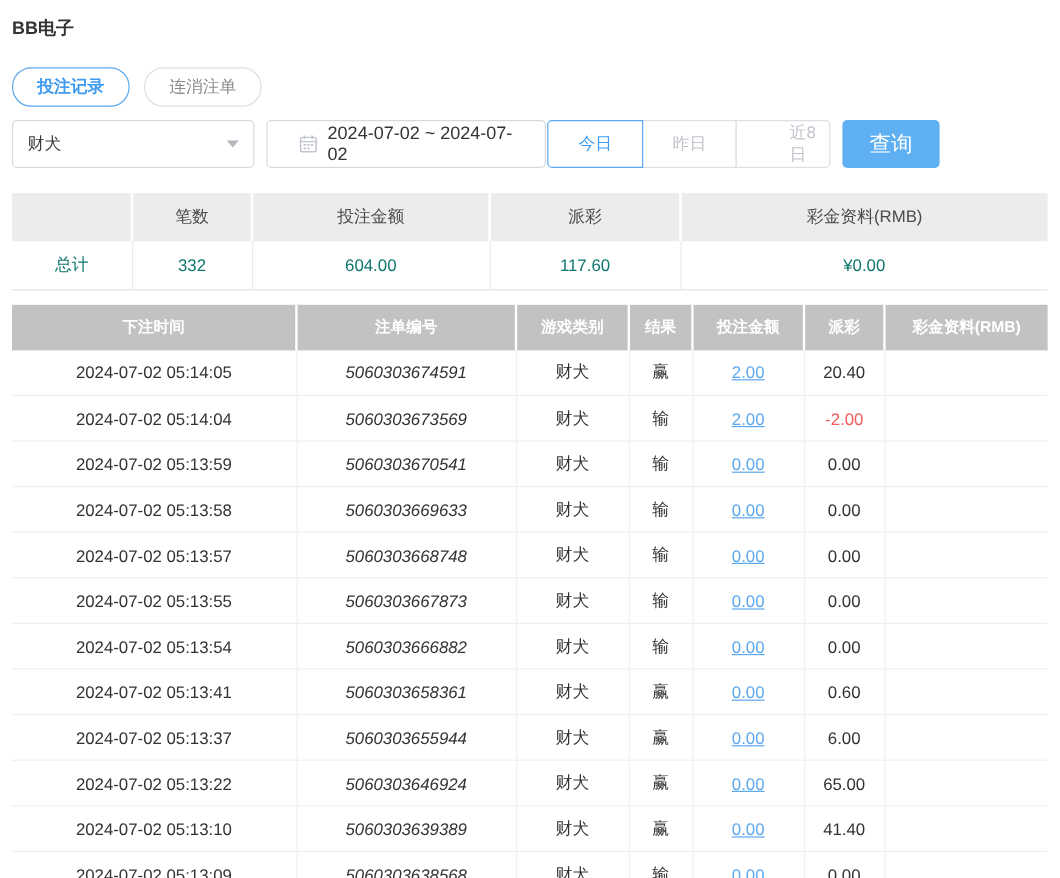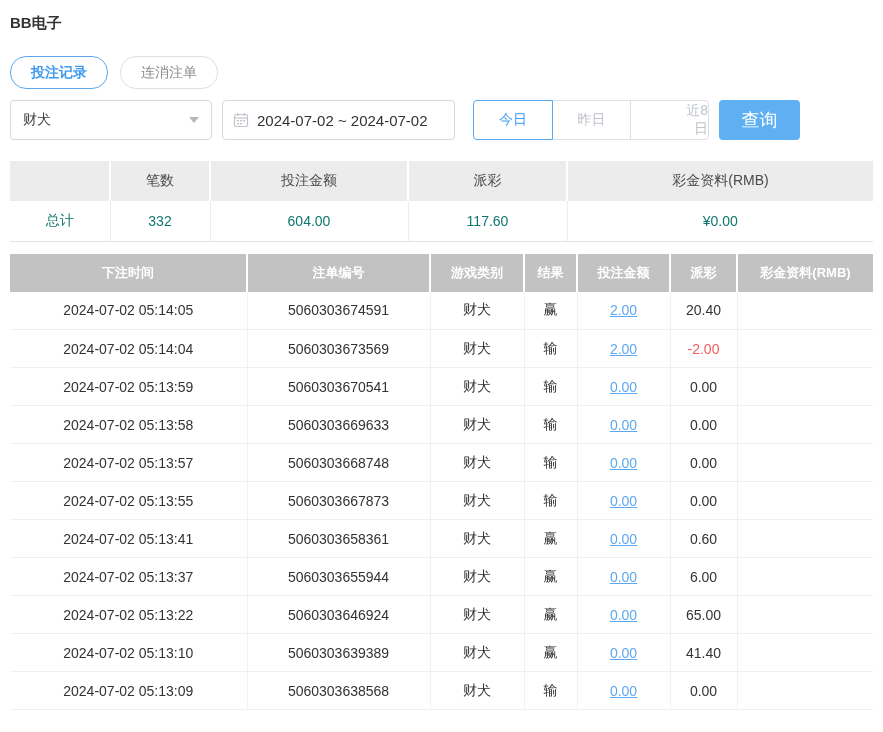--- a/index.html
+++ b/index.html
@@ -57,26 +57,26 @@
     border-left: 5px solid transparent;
     border-right: 5px solid transparent;
     border-top: 6px solid #b4b8bf;
   }
   .date-box {
     margin-left: 10px;
     width: 233px; height: 40px;
     border: 1px solid #d9d9d9;
     border-radius: 4px;
     display: flex; align-items: center;
-    padding: 0 10px;
+    padding: 0 26px;
     font-size: 15px; color: #333;
     cursor: text;
   }
   .date-box .cal { margin-right: 8px; display: inline-flex; }
-  .quick-group { margin-left: 18px; display: flex; text-align: right; }
+  .quick-group { margin-left: 1px; display: flex; }
   .quick-btn {
     width: 79px; height: 40px;
     border: 1px solid #dcdfe6;
     background: #fff;
     color: #c0c4cc;
     font-size: 14px;
     display: inline-flex; align-items: center; justify-content: center;
     margin-left: -1px;
     cursor: pointer;
   }
@@ -136,21 +136,21 @@
   .records th:last-child { border-right: none; }
   .records td {
     height: 38px;
     font-size: 14px;
     text-align: center;
     border-right: 1px solid #eef0f4;
     border-bottom: 1px solid #eef0f4;
     color: #333;
   }
   .records td:last-child { border-right: none; }
-  .td-order { color: #808080; }
+  .td-order { color: #808080; font-style: italic; }
   .td-game, .td-result { color: #555; }
   .bet-link { color: #5da9f0; text-decoration: underline; cursor: pointer; }
   .td-payout.neg { color: #f15b5b; }
 </style>
 </head>
 <body>
 
 <div class="page">
 
   <div class="page-title">BB电子</div>
@@ -300,20 +300,29 @@
         <tr>
           <td class="td-time">2024-07-02 05:13:55</td>
           <td class="td-order">5060303667873</td>
           <td class="td-game">财犬</td>
           <td class="td-result">输</td>
           <td class="td-bet"><span class="bet-link">0.00</span></td>
           <td class="td-payout">0.00</td>
           <td class="td-bonus"></td>
         </tr>
         <tr>
+          <td class="td-time">2024-07-02 05:13:54</td>
+          <td class="td-order">5060303666882</td>
+          <td class="td-game">财犬</td>
+          <td class="td-result">输</td>
+          <td class="td-bet"><span class="bet-link">0.00</span></td>
+          <td class="td-payout">0.00</td>
+          <td class="td-bonus"></td>
+        </tr>
+        <tr>
           <td class="td-time">2024-07-02 05:13:41</td>
           <td class="td-order">5060303658361</td>
           <td class="td-game">财犬</td>
           <td class="td-result">赢</td>
           <td class="td-bet"><span class="bet-link">0.00</span></td>
           <td class="td-payout">0.60</td>
           <td class="td-bonus"></td>
         </tr>
         <tr>
           <td class="td-time">2024-07-02 05:13:37</td>

